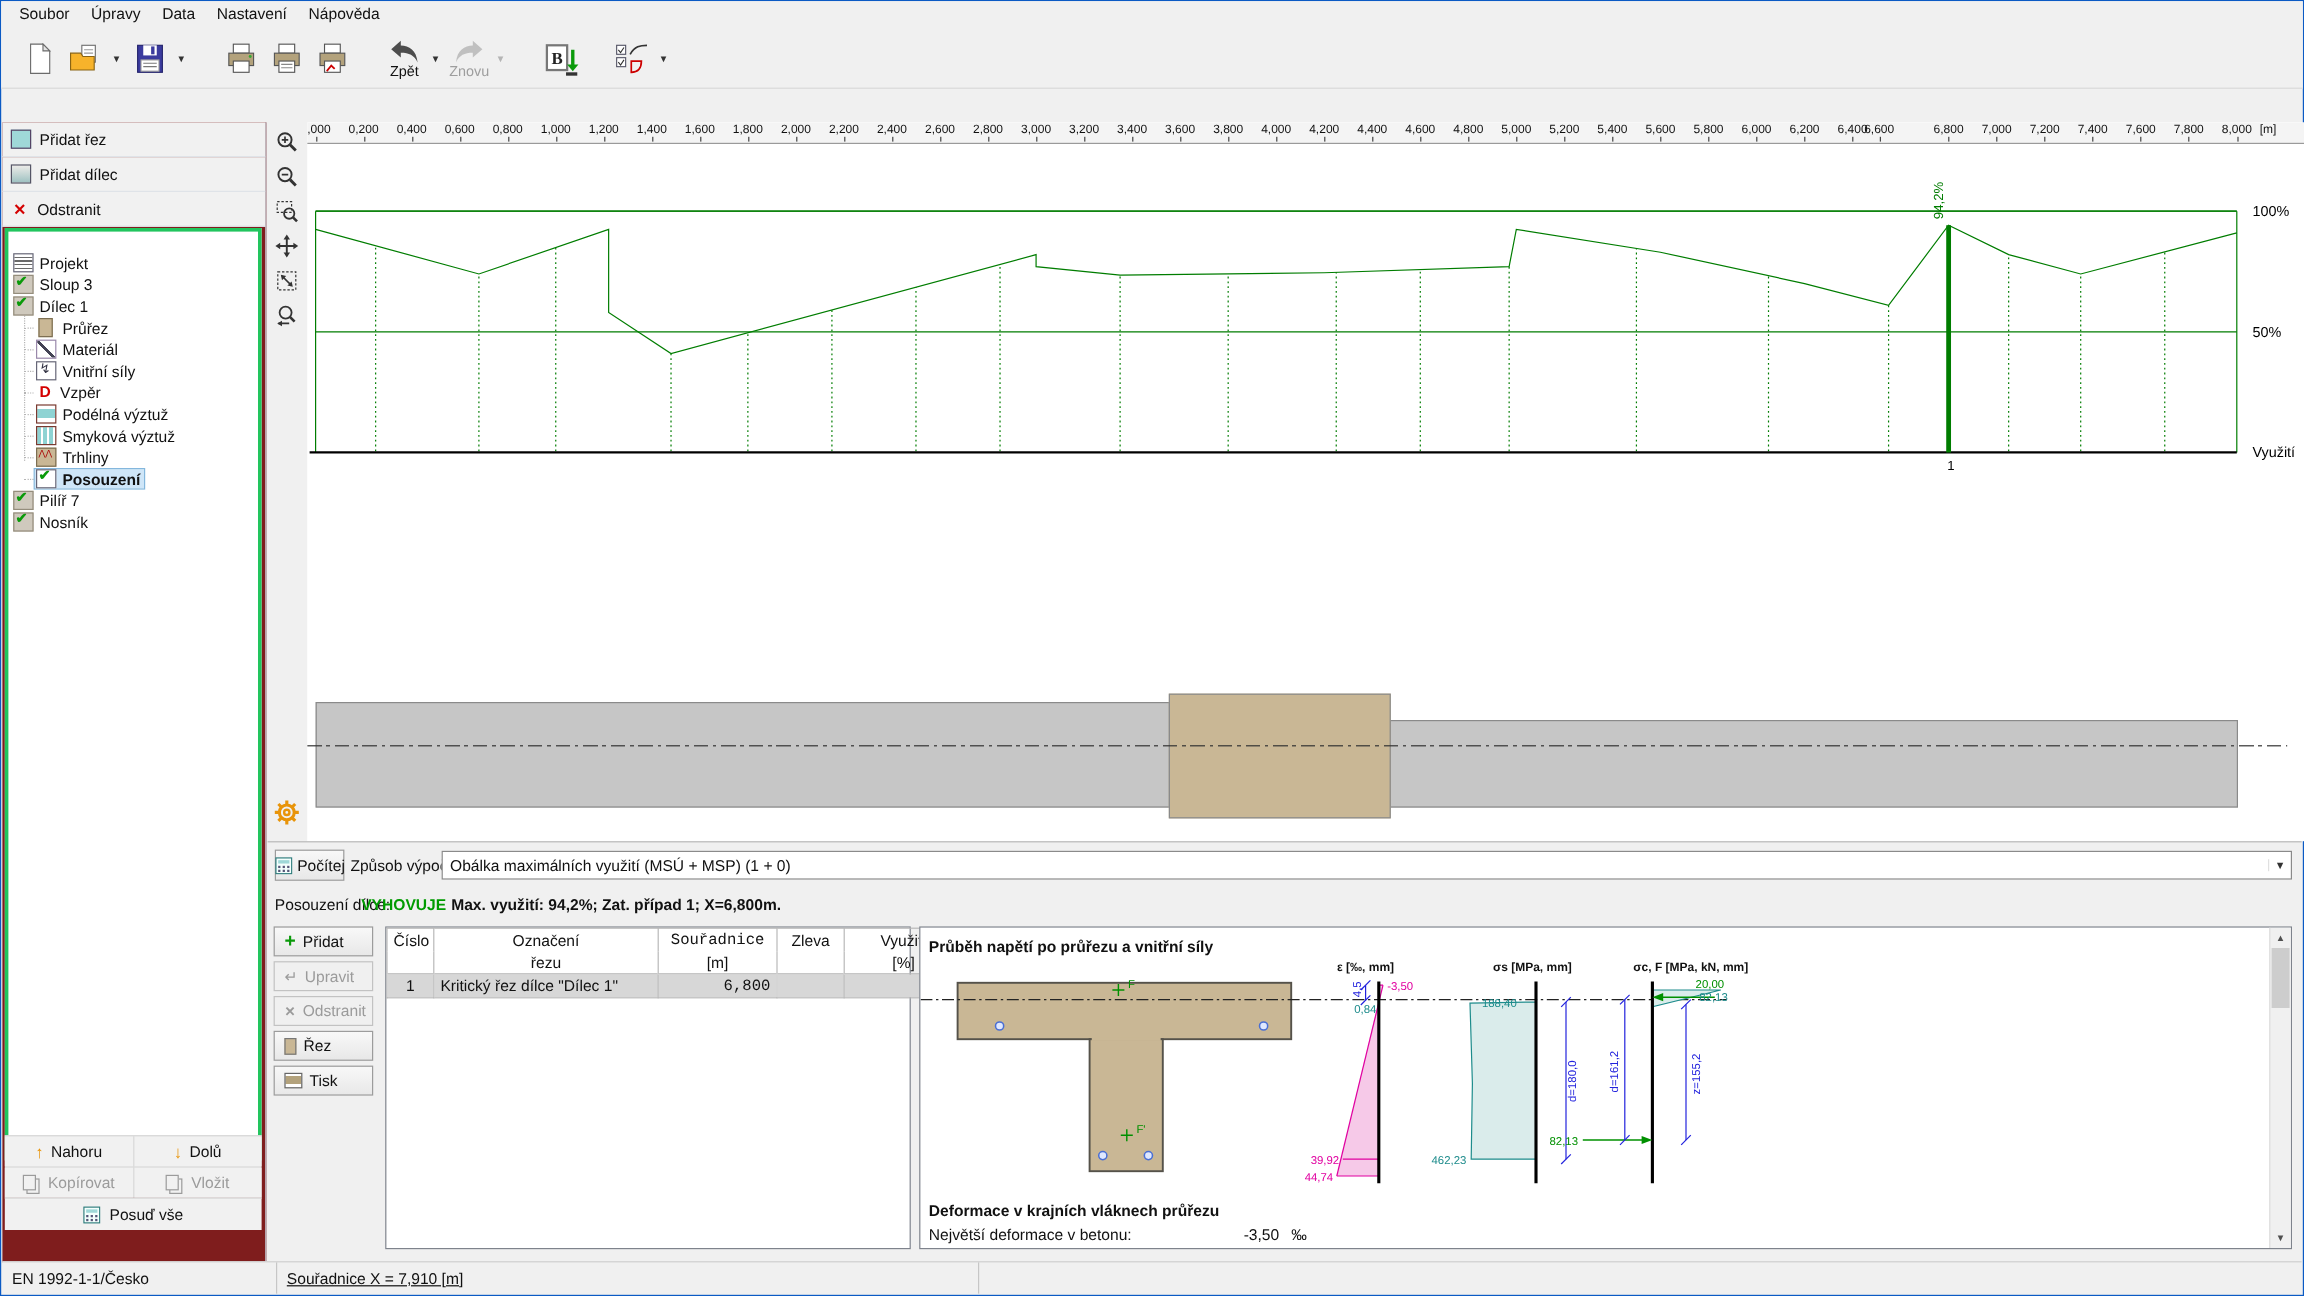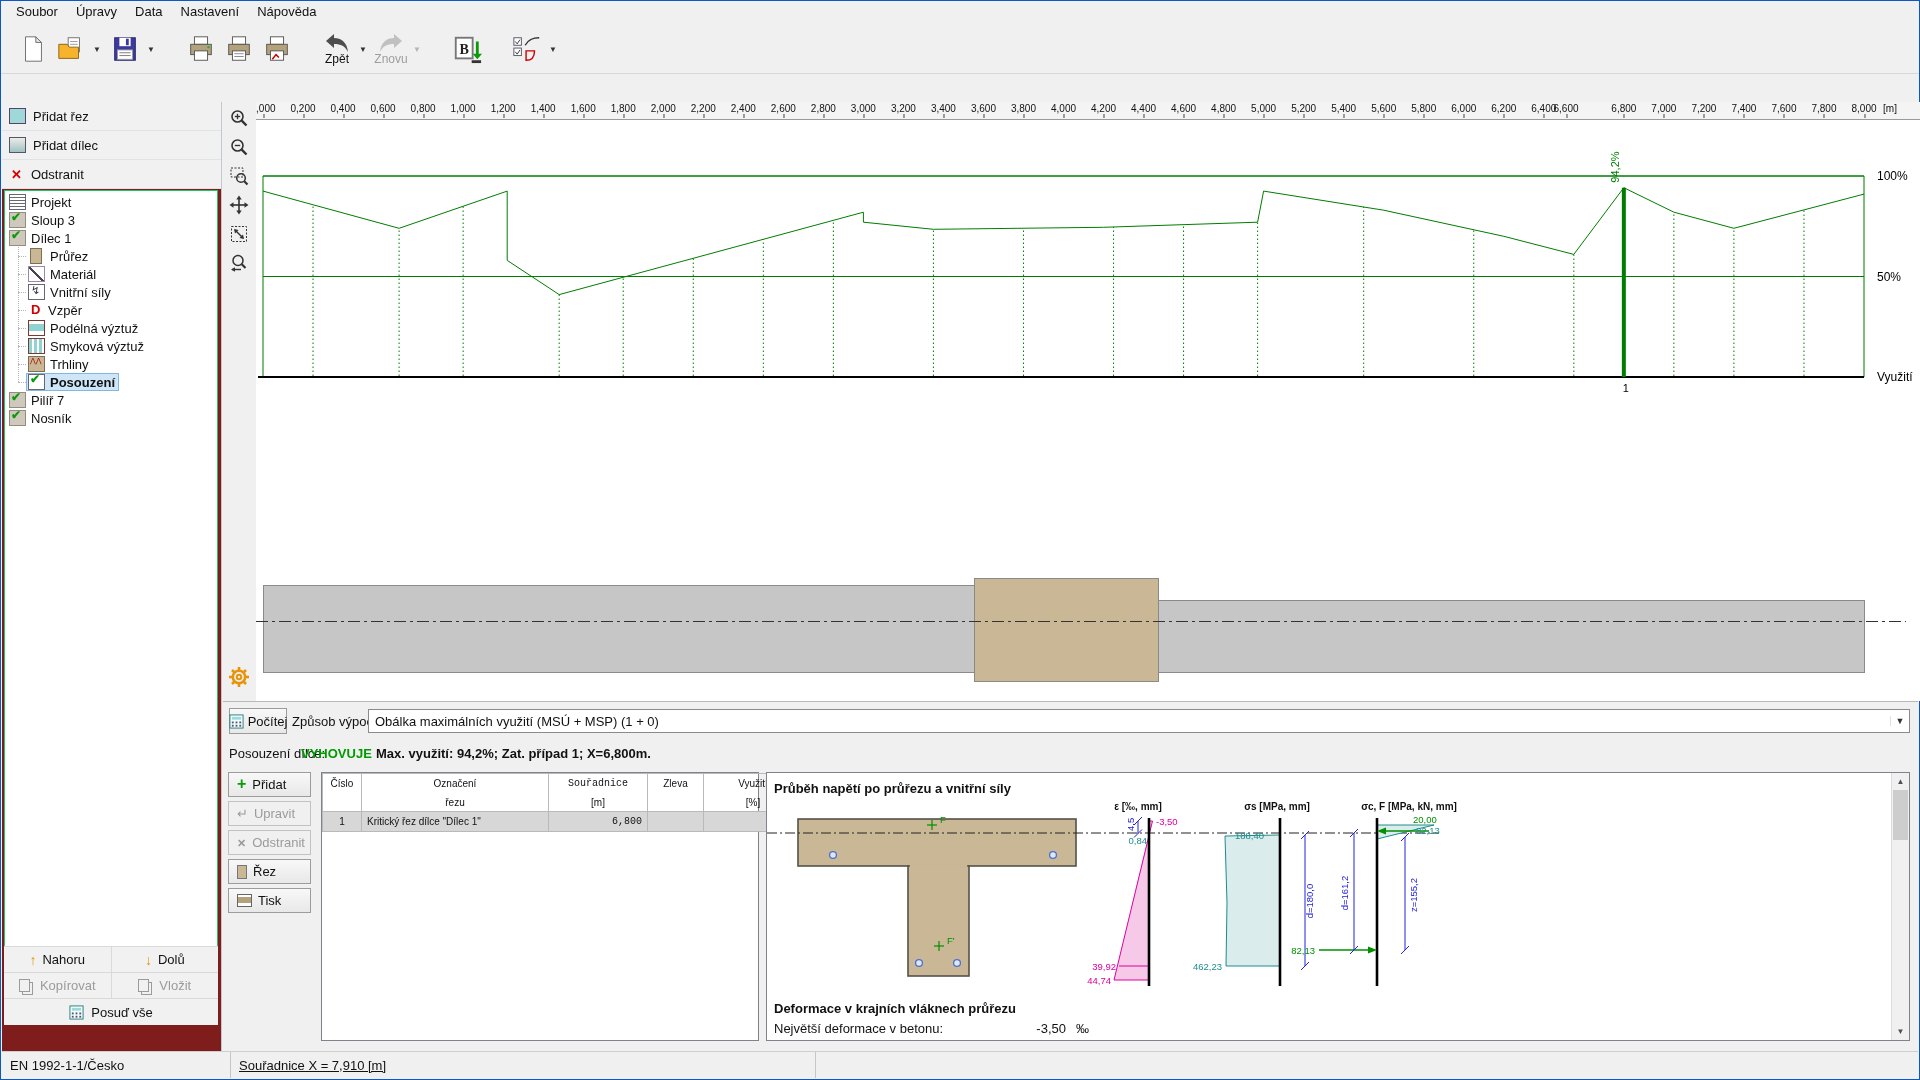--- a/index.html
+++ b/index.html
@@ -35,21 +35,21 @@
     border-right:1px solid #c2c8d1;box-sizing:border-box;text-align:right;}
   .side-action{height:28px;display:flex;align-items:center;padding-left:7px;background:#f1f1f1;
     border-bottom:1px solid #dfe3e8;}
   .side-action .aicon{width:15px;height:14px;margin-right:7px;display:inline-flex;
     align-items:center;justify-content:center;flex:none;position:relative;}
   [data-icon="section-add-icon"]{width:11px;height:14px;background:#9fd8d8;border:1px solid #546;}
   [data-icon="member-add-icon"]{width:15px;height:8px;background:linear-gradient(#ecebe8,#9fc2c2);
     border:1px solid #556;}
   [data-icon="delete-icon"]::after{content:"\2715";color:#d40000;font-weight:bold;font-size:13px;}
   .treebox{position:absolute;left:2px;top:88px;right:3px;height:777px;background:#fff;
-    border:1px solid #22c55e;overflow:hidden;padding-top:2px;box-sizing:border-box;}
+    border:3px solid #22c55e;overflow:hidden;padding-top:17px;box-sizing:border-box;}
   .tree-vline{position:absolute;left:13px;top:56px;height:135px;border-left:1px dotted #b5b5b5;}
   .tree-item{display:flex;align-items:center;height:18px;white-space:nowrap;}
   .tree-item[data-level="0"]{padding-left:3px;}
   .tree-item[data-level="1"]{padding-left:13px;}
   .tree-item[data-level="1"]::before{content:"";width:8px;height:0;border-top:1px dotted #b5b5b5;
     margin-right:1px;flex:none;}
   .tree-item .inner{display:inline-flex;align-items:center;padding:0 3px 0 1px;}
   .tree-item[data-selected="true"] .inner{background:#cfe6f8;outline:1px solid #84b7dd;font-weight:bold;}
   .ticon{width:15px;height:14px;margin-right:5px;display:inline-block;position:relative;flex:none;}
   [data-icon="project-icon"]{border:1px solid #667;background:
@@ -121,21 +121,21 @@
   .sec-btn{width:83px;height:25px;margin-bottom:4px;justify-content:flex-start;padding-left:8px;}
   [data-icon="add-icon"]::before{content:"+";color:#0a9a0a;font-weight:bold;font-size:16px;line-height:10px;}
   [data-icon="edit-icon"]::before{content:"\21b5";font-size:13px;}
   [data-icon="remove-icon"]::before{content:"\2715";font-size:11px;font-weight:bold;}
   [data-icon="section-icon"]{display:inline-block;width:8px;height:12px;background:#c9b795;border:1px solid #777;}
   [data-icon="print-icon"]{display:inline-block;width:13px;height:11px;border:1px solid #666;background:
     linear-gradient(#fff 0 2px,#b3a27c 2px 8px,#fff 8px);}
   .calc-ico{width:15px;height:15px;flex:none;}
   .sec-table{position:absolute;left:98px;top:70px;width:438px;bottom:11px;background:#fff;
     border:1px solid #7e838c;box-sizing:border-box;}
-  .sec-table table{border-collapse:collapse;width:100%;table-layout:fixed;font-size:10px;}
+  .sec-table table{border-collapse:collapse;width:100%;table-layout:fixed;font-size:13px;}
   .sec-table th,.sec-table td{border:1px solid #b9b9b9;padding:1px 5px;font-weight:normal;height:17px;
     overflow:hidden;white-space:nowrap;}
   .sec-table th{text-align:center;border-bottom:none;}
   .sec-table .h2 th{border-top:none;height:16px;}
   .sec-table tr.sel td{background:#d7d7d7;}
   .col-num{width:28px;text-align:center;}
   .col-name{width:176px;text-align:left;}
   .col-coord{width:88px;text-align:right;font-family:Liberation Mono, monospace;}
   .col-left{width:45px;}
   .col-util{width:88px;text-align:right;}

